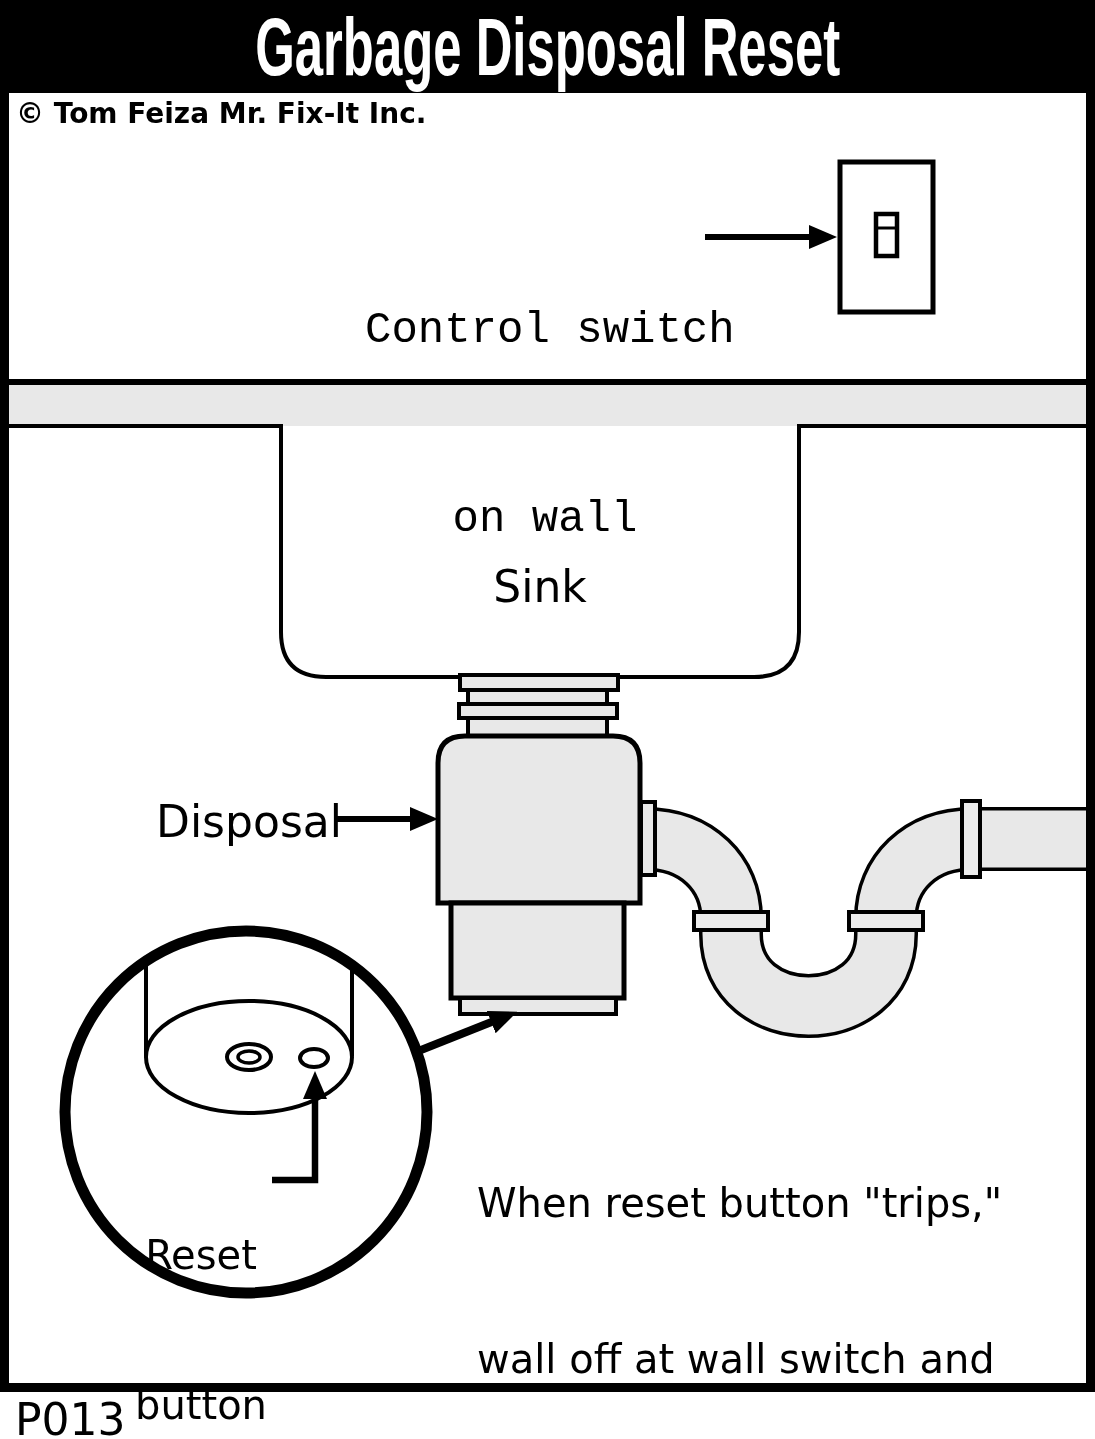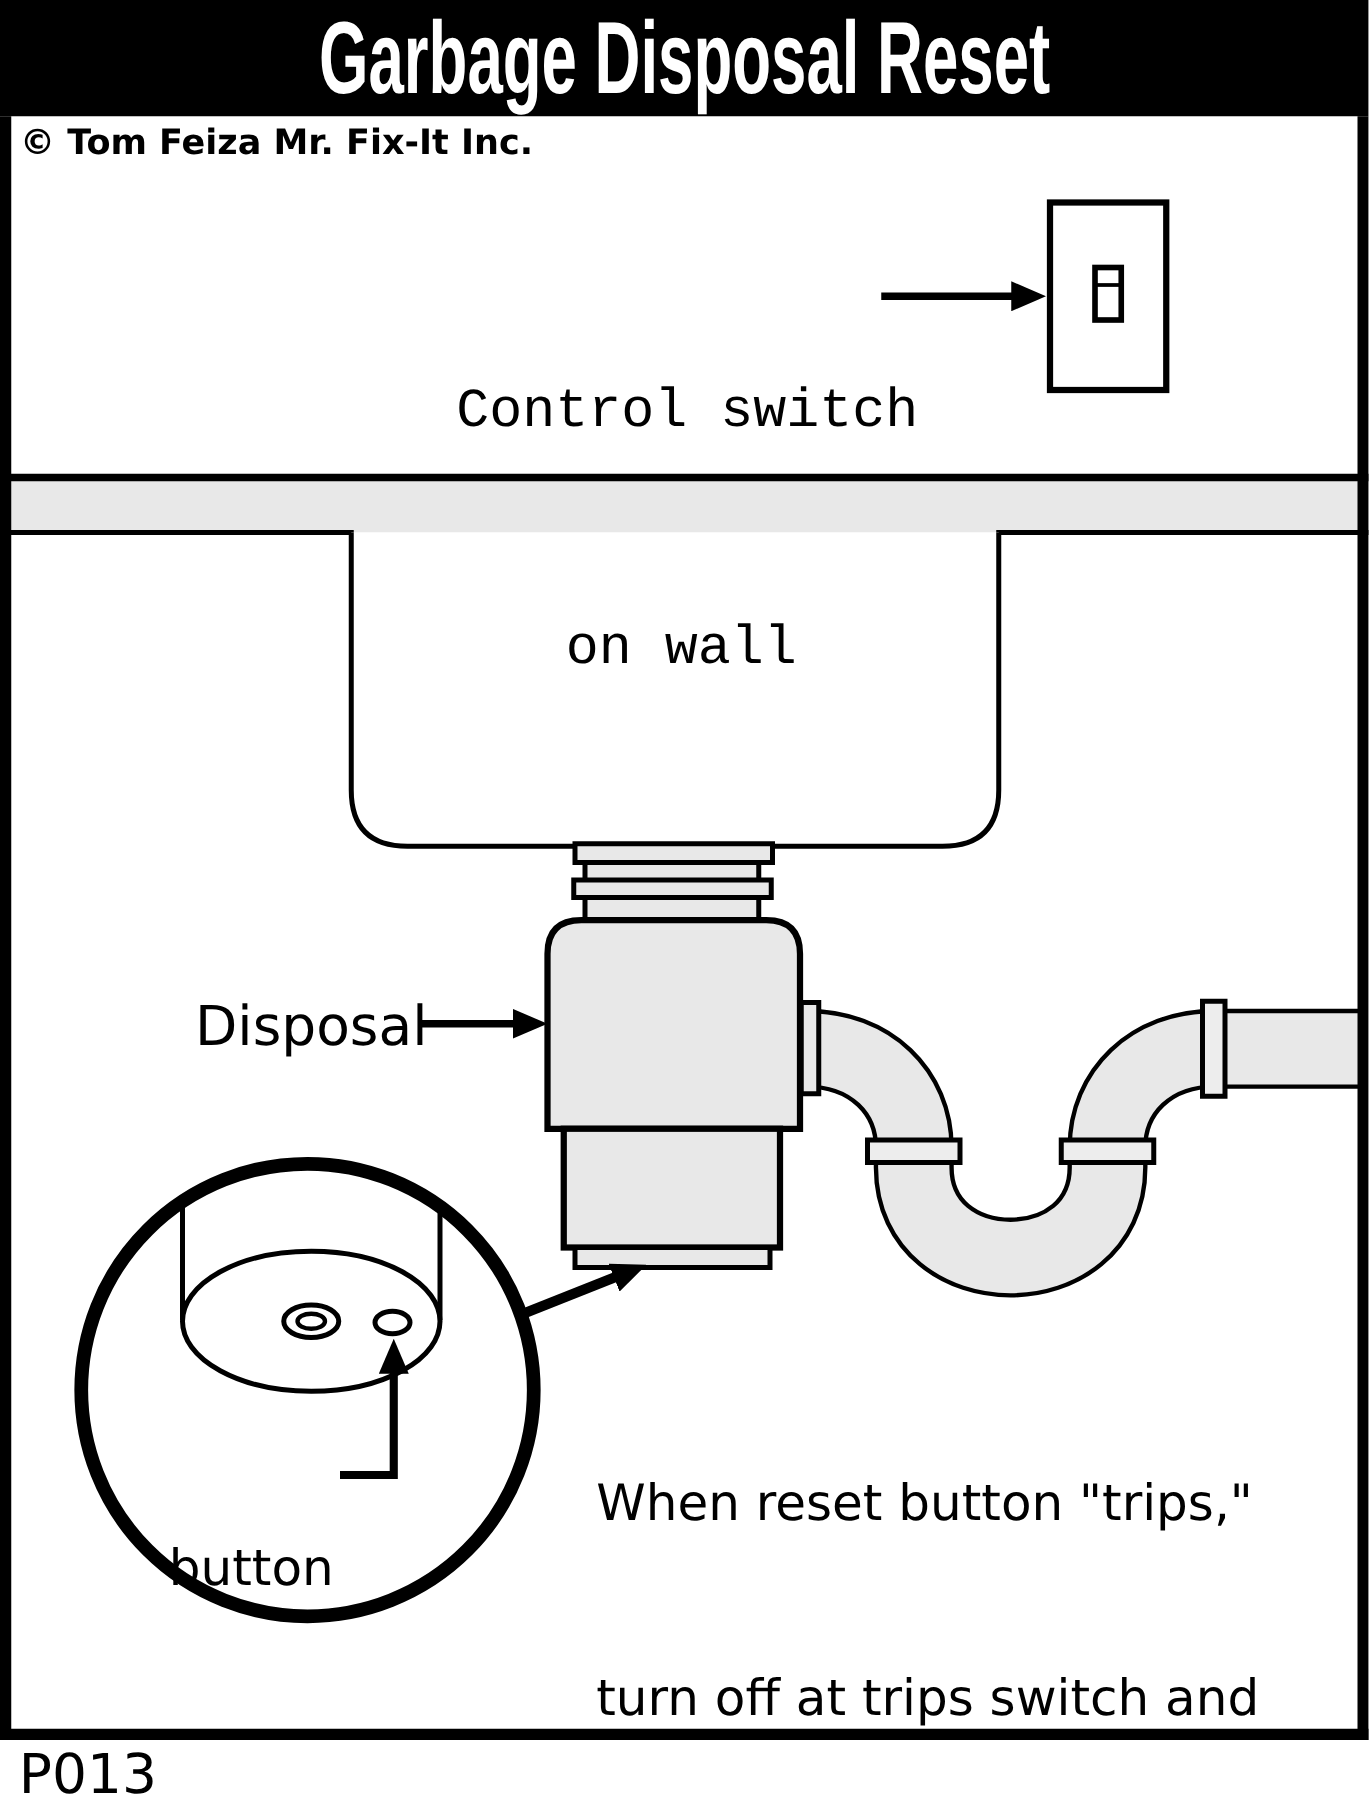--- a/index.html
+++ b/index.html
@@ -96,30 +96,32 @@
     <span>Garbage Disposal Reset</span>
   </div>
 
   <div class="lbl copyright">© Tom Feiza Mr. Fix-It Inc.</div>
 
   <div class="lbl ctrl-label">
     <div>Control switch</div>
     <div>on wall</div>
   </div>
 
+  <div class="lbl sink-label">Sink</div>
 
   <div class="lbl disp-label">Disposal</div>
 
   <div class="lbl reset-label">
+    <div>Reset</div>
     <div>button</div>
   </div>
 
   <div class="lbl instructions">
     <div>When reset button "trips,"</div>
-    <div>turn off at trips switch and</div>
+    <div>wall off at wall switch and</div>
     
     
     
   </div>
 
   <div class="lbl fig-code">P013</div>
 
 </div>
 
 </body></html>

